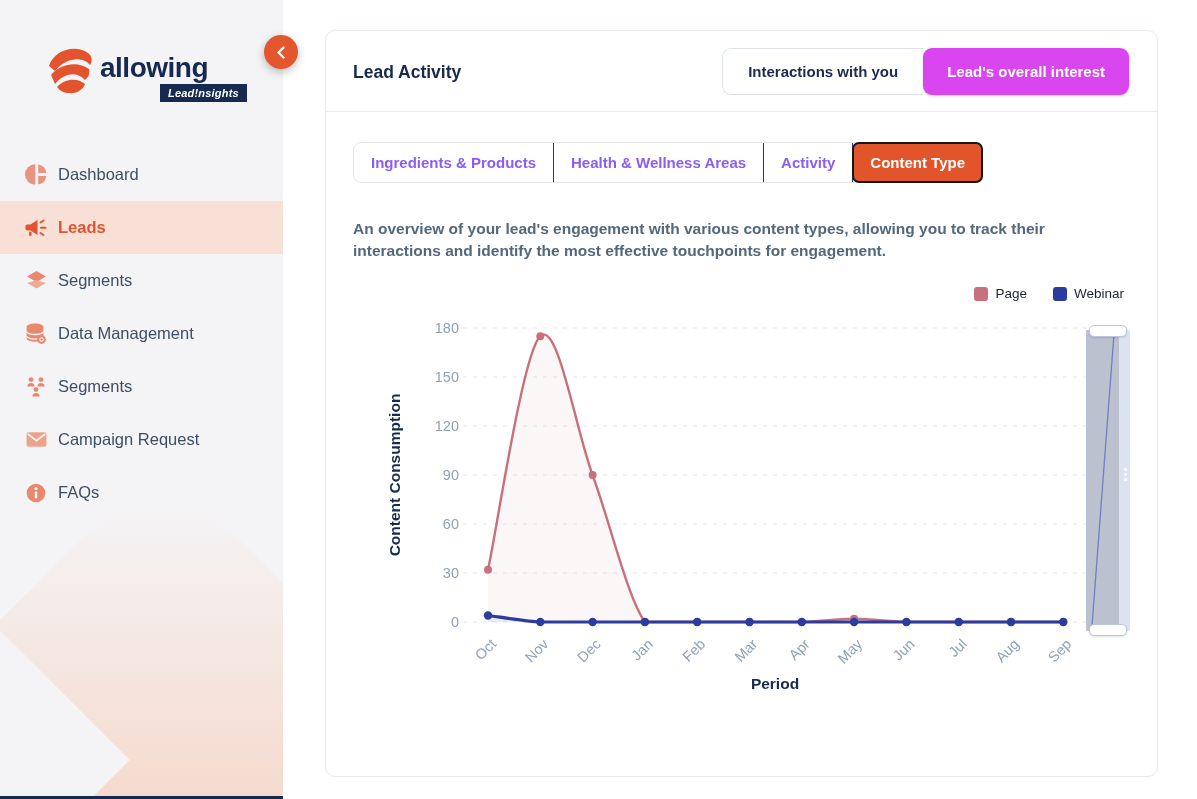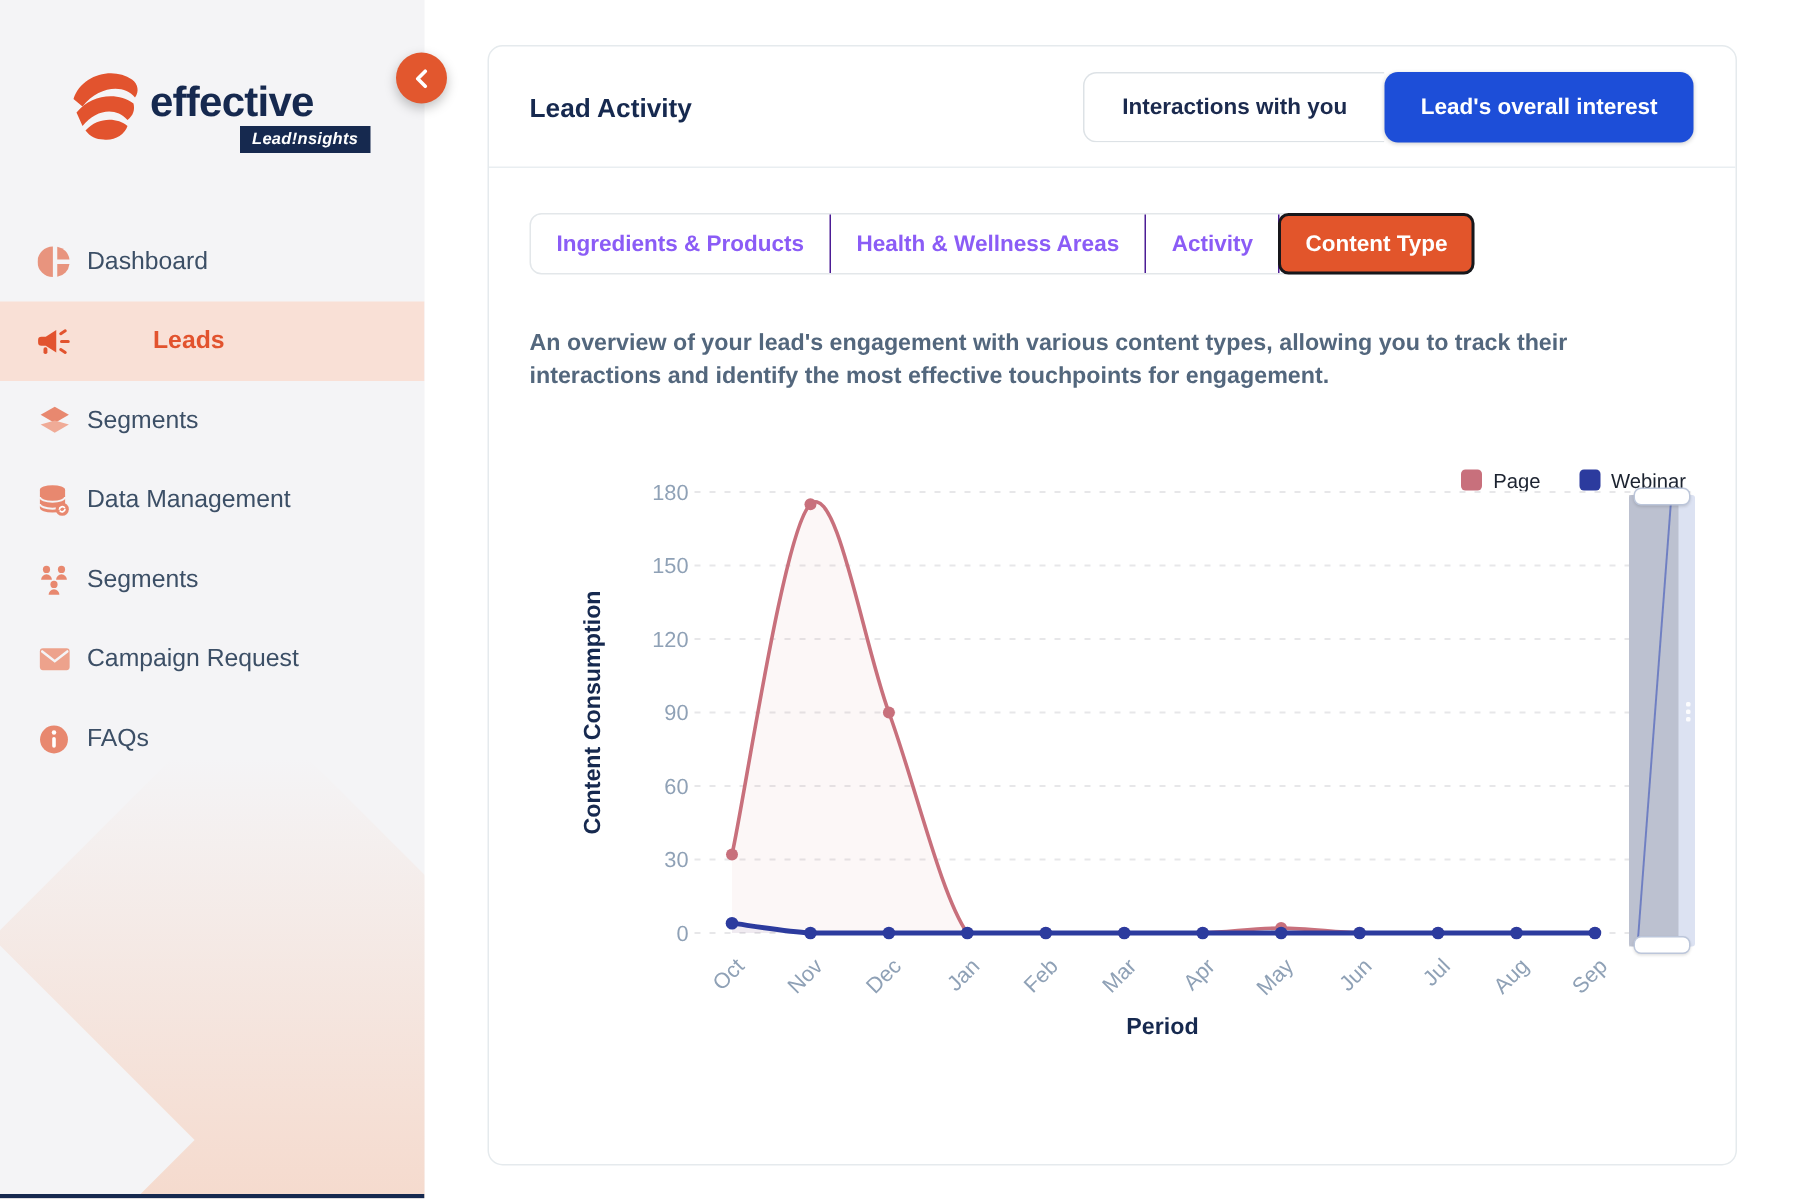--- a/index.html
+++ b/index.html
@@ -25,50 +25,50 @@
     font-size:11px; font-weight:700; font-style:italic; padding:3px 8px; letter-spacing:0.2px; }
 
   .collapse-btn { position:absolute; left:264px; top:35px; width:34px; height:34px;
     border-radius:50%; background:#e2572e; box-shadow:0 3px 8px rgba(0,0,0,0.25);
     display:flex; align-items:center; justify-content:center; cursor:pointer; z-index:5; }
 
   .nav { position:absolute; left:0; top:148px; width:283px; }
   .nav-item { height:53px; display:flex; align-items:center; padding-left:24px; cursor:pointer; }
   .nav-item .icon { width:24px; height:24px; display:flex; align-items:center; justify-content:center; }
   .nav-item .lbl { margin-left:10px; font-size:16.5px; color:#3c4f66; font-weight:500; }
-  .nav-item.active { background:#f9e0d6;gap:44px; }
+  .nav-item.active { background:#f9e0d6; }
   .nav-item.active .lbl { color:#e2532e; font-weight:700; }
 
   
   .card { position:absolute; left:325px; top:30px; width:833px; height:747px;
     background:#fff; border:1px solid #e5eaed; border-radius:10px; }
   .card-title { position:absolute; left:27px; top:31px; font-size:17.5px; font-weight:700; color:#16294f; }
   .hdr-divider { position:absolute; left:0; top:80px; width:100%; height:1px; background:#e9eef1; }
 
   .toggle-group { position:absolute; right:28px; top:17px; height:47px; display:flex; align-items:stretch; }
   .toggle-btn { display:flex; align-items:center; justify-content:center; font-size:15px;
     font-weight:600; cursor:pointer; }
   .toggle-btn.plain { background:#fff; border:1px solid #dde2e6; border-right:none;
     border-radius:9px 0 0 9px; color:#1b2a4e; padding:0 25px; }
-  .toggle-btn.solid { background:#1d4ed8; color:#fff; border-radius:9px; padding:0 24px;
+  .toggle-btn.solid { background:#d946ef; color:#fff; border-radius:9px; padding:0 24px;
     box-shadow:0 1px 3px rgba(0,0,0,0.18); }
 
   .tabs { position:absolute; left:27px; top:111px; height:41px; display:flex; align-items:stretch;
     background:#fff; border:1px solid #e3e7ea; border-radius:8px; }
   .tab { display:flex; align-items:center; justify-content:center; padding:0 17px;
     font-size:15px; font-weight:600; color:#8b5cf6; border-right:1px solid #4c1d95; cursor:pointer; }
   .tab:last-child { border-right:none; }
   .tab.active { background:#e2552b; color:#fff; border:2px solid #17171b; border-radius:7px;
     margin:-1px; padding:0 16px; }
 
   .desc { position:absolute; left:27px; top:187px; width:740px; font-size:15.5px; line-height:22px;
     font-weight:700; color:#53677d; }
 
   .legend { position:absolute; top:255px; right:33px; display:flex; gap:26px; align-items:center; }
-  .legend-item { display:flex; gap:7px; cursor:pointer;margin-top:27px; }
+  .legend-item { display:flex; align-items:center; gap:7px; cursor:pointer; }
   .legend-swatch { width:14px; height:14px; border-radius:3px; }
   .legend-label { font-size:13.5px; color:#1c2330; }
 
   .chart-svg { position:absolute; left:55px; top:250px; }
 
   
   .zoom-slider { position:absolute; left:760px; top:299px; width:44px; height:301px; cursor:grab; }
   .zs-track { position:absolute; inset:0; background:#dce2f2; border-radius:2px; }
   .zs-sel { position:absolute; left:0; top:0; width:33px; height:100%; background:rgba(130,133,146,0.35); }
   .zs-handle { position:absolute; left:3px; width:38px; height:12px; background:#fff;
@@ -82,21 +82,21 @@
 <div class="sidebar">
   <div class="deco1"></div>
   <div class="deco2"></div>
 
   <div class="brand">
     <svg class="brand-swirl" width="50" height="54" viewBox="0 0 50 54">
       <path d="M4 24 C9 8 30 2 43 11 C47 14 48 19 45 23 C38 14 21 15 10 29 Z" fill="#e2532e"></path>
       <path d="M6 33 C16 21 33 19 44 27 C45 31 44 35 40 38 C32 29 19 31 10 42 Z" fill="#e2532e"></path>
       <path d="M12 45 C20 36 33 36 40 42 C38 48 31 52 24 51 C19 51 15 49 12 45 Z" fill="#e2532e"></path>
     </svg>
-    <div class="brand-name">effective</div>
+    <div class="brand-name">allowing</div>
     <div class="brand-badge">Lead!nsights</div>
   </div>
 
   <div class="nav">
     <div class="nav-item">
       <span class="icon">
         <svg width="23" height="23" viewBox="0 0 22 22">
           <path d="M9.8 1.2 A9.4 9.4 0 0 0 9.8 20.8 Z" fill="#e8947e"></path>
           <path d="M12.6 1.4 A9.4 9.4 0 0 1 20.4 9.6 L12.6 9.6 Z" fill="#e8947e"></path>
           <path d="M12.6 20.6 A9.4 9.4 0 0 0 20.4 12.4 L12.6 12.4 Z" fill="#e8947e"></path>

